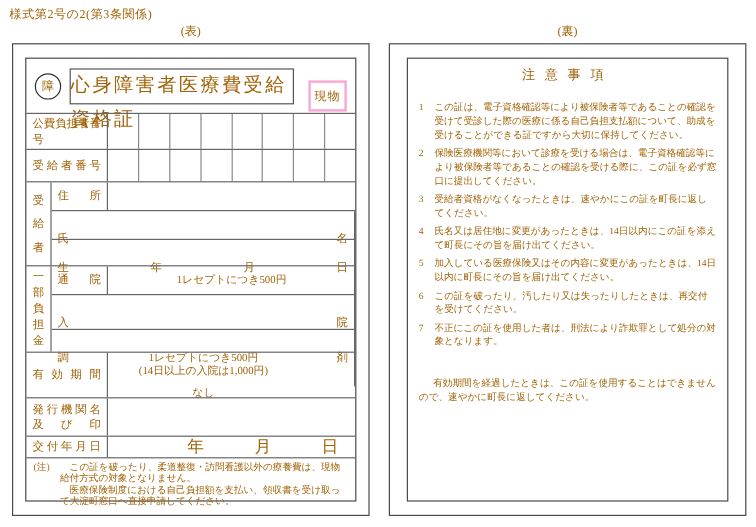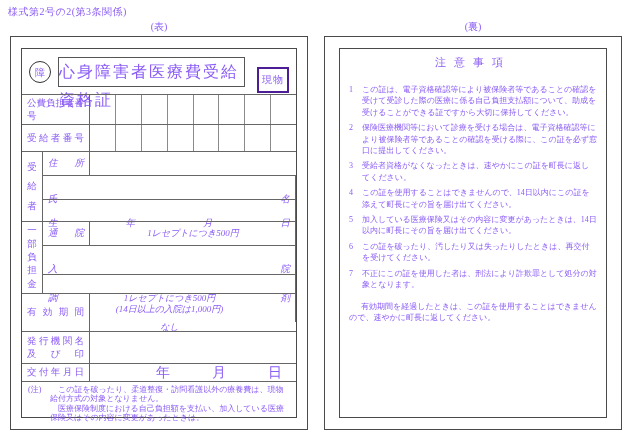--- a/index.html
+++ b/index.html
@@ -1,52 +1,52 @@
 <!DOCTYPE html>
 <html><head>
 <meta charset="utf-8">
 <style>
   html,body{margin:0;padding:0;background:#ffffff;}
   .page{position:relative;width:630px;height:439px;background:#ffffff;
-        font-family:"Liberation Serif","DejaVu Serif",serif;color:#8b5cf6;overflow:hidden;}
+        font-family:"Liberation Serif","DejaVu Serif",serif;color:#a16207;overflow:hidden;}
   .form-id{position:absolute;left:8px;top:5px;font-size:10px;letter-spacing:.5px;}
 
   .panel-wrap{position:absolute;top:20px;}
   .front-wrap{left:10px;width:298px;}
   .back-wrap{left:324px;width:298px;}
   .side-label{text-align:center;font-size:10px;height:13px;line-height:13px;margin-bottom:3px;}
   .panel{border:1px solid #4a4a4a;height:394px;box-sizing:border-box;background:#fff;}
 
   
   .front .inner{margin:11px 10px;border:1px solid #4a4a4a;height:370px;box-sizing:border-box;
                 display:flex;flex-direction:column;}
   .f-header{height:45px;display:flex;align-items:center;padding:0 7px;box-sizing:border-box;flex:0 0 45px;}
   .badge{width:22px;height:22px;border:1px solid #333;border-radius:50%;font-size:10px;line-height:22px;
          text-align:center;flex:0 0 22px;box-sizing:border-box;}
   .title-box{flex:1;border:1px solid #555;height:30px;line-height:28px;text-align:left;font-size:16px;
              letter-spacing:2px;margin:0 12px 0 7px;box-sizing:border-box;}
-  .genbutsu{border:2px solid #4c1d95;min-width:24px;height:26px;display:flex;align-items:center;justify-content:center;
+  .genbutsu{border:2px solid #f9a8d4;min-width:24px;height:26px;display:flex;align-items:center;justify-content:center;
             font-size:10px;letter-spacing:1px;flex:0 0 auto;padding:0 3px;box-sizing:border-box;margin-top:16px;}
 
   .frow{display:flex;border-top:1px solid #666;box-sizing:border-box;flex:0 0 auto;}
   .h30{height:30px}.h27{height:27px}.h70{height:70px}.h72{height:72px}
   .h38{height:38px}.h32{height:32px}.h18{height:18px}
   .h23{height:23px}.h24{height:24px}.h29{height:29px}.h20{height:20px}.h19{height:19px}
 
   .flabel{flex:0 0 68px;border-right:1px solid #666;box-sizing:border-box;display:flex;align-items:center;
           padding:0 5px;font-size:9.5px;justify-content:flex-end;}
   .flabel .jt, .sublabel .jt{width:100%;text-align:justify;text-align-last:justify;}
   .cells{flex:1;display:flex;}
   .cell{flex:1;}
   .cell + .cell{border-left:1px solid #8a8a8a;}
 
   .vcol{flex:0 0 21px;border-right:1px solid #666;box-sizing:border-box;display:flex;flex-direction:column;
         align-items:center;justify-content:space-evenly;font-size:9.5px;padding:2px 0;}
   .gcol{flex:1;display:flex;flex-direction:column;}
-  .grow{display:flex;box-sizing:border-box;flex:0 0 auto;font-style:italic;}
+  .grow{display:flex;box-sizing:border-box;flex:0 0 auto;}
   .grow + .grow{border-top:1px solid #666;flex-direction:column;}
   .sublabel{flex:0 0 47px;border-right:1px solid #666;box-sizing:border-box;display:flex;align-items:center;
             padding:0 5px;font-size:9.5px;}
   .gval{flex:1;}
   .cval{flex:1;display:flex;flex-direction:column;align-items:center;justify-content:center;
         font-size:9px;line-height:1.2;}
   .pval{flex:1;display:flex;align-items:center;justify-content:flex-end;padding-right:7px;font-size:9.5px;}
   .issuer-label{flex:0 0 68px;border-right:1px solid #666;box-sizing:border-box;display:flex;
                 flex-direction:column;padding:3px 5px;font-size:9.5px;}
   .issuer-label span{width:100%;text-align:justify;text-align-last:justify;}
@@ -57,21 +57,21 @@
   .fnote-text{flex:1;}
   .fnote-text p{margin:0;text-indent:1em;}
 
   
   .back .inner{margin:11px 14px;border:1px solid #4a4a4a;height:370px;box-sizing:border-box;
                padding:6px 9px;}
   .b-title{text-align:center;font-size:11px;letter-spacing:8px;margin:0 0 14px;}
   .note-item{display:flex;font-size:8px;line-height:11.4px;margin-bottom:4px;}
   .note-num{flex:0 0 13px;}
   .note-text{flex:1;}
-  .b-footer{font-size:8px;line-height:11.4px;margin-top:10px;text-indent:1.5em;}
+  .b-footer{font-size:8px;line-height:11.4px;margin-top:23px;text-indent:1.5em;}
 </style>
 </head>
 <body>
 
 <div class="page">
   <div class="form-id">様式第2号の2(第3条関係)</div>
 
   <div class="panel-wrap front-wrap">
     <div class="side-label">(表)</div>
     <div class="panel front">
@@ -198,21 +198,21 @@
           <div class="flabel">
               <span class="jt">交付年月日</span>
             </div>
           <div class="dval">年　　　月　　　日</div>
         </div>
 
         <div class="fnote">
           <div class="fnote-label">(注)</div>
           <div class="fnote-text">
             <p>この証を破ったり、柔道整復・訪問看護以外の療養費は、現物給付方式の対象となりません。</p>
-            <p>医療保険制度における自己負担額を支払い、加入している医療保険又はその内容に変更があったときは。</p>
+            <p>医療保険制度における自己負担額を支払い、領収書を受け取って大淀町窓口へ直接申請してください。</p>
           </div>
         </div>
 
       </div>
     </div>
   </div>
 
   <div class="panel-wrap back-wrap">
     <div class="side-label">(裏)</div>
     <div class="panel back">
@@ -226,21 +226,21 @@
         <div class="note-item">
           <div class="note-num">2</div>
           <div class="note-text">保険医療機関等において診療を受ける場合は、電子資格確認等により被保険者等であることの確認を受ける際に、この証を必ず窓口に提出してください。</div>
         </div>
         <div class="note-item">
           <div class="note-num">3</div>
           <div class="note-text">受給者資格がなくなったときは、速やかにこの証を町長に返してください。</div>
         </div>
         <div class="note-item">
           <div class="note-num">4</div>
-          <div class="note-text">この証を使用することはできませんので、14日以内にこの証を添えて町長にその旨を届け出てください。</div>
+          <div class="note-text">氏名又は居住地に変更があったときは、14日以内にこの証を添えて町長にその旨を届け出てください。</div>
         </div>
         <div class="note-item">
           <div class="note-num">5</div>
           <div class="note-text">加入している医療保険又はその内容に変更があったときは、14日以内に町長にその旨を届け出てください。</div>
         </div>
         <div class="note-item">
           <div class="note-num">6</div>
           <div class="note-text">この証を破ったり、汚したり又は失ったりしたときは、再交付を受けてください。</div>
         </div>
         <div class="note-item">

